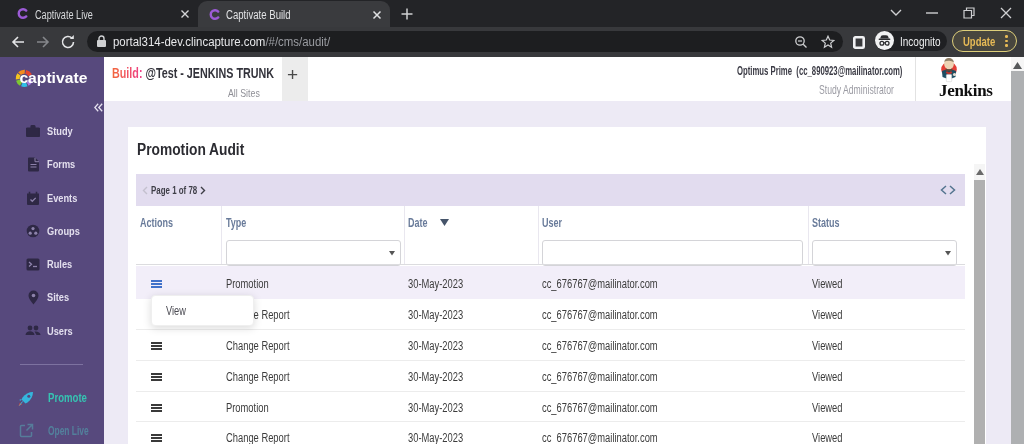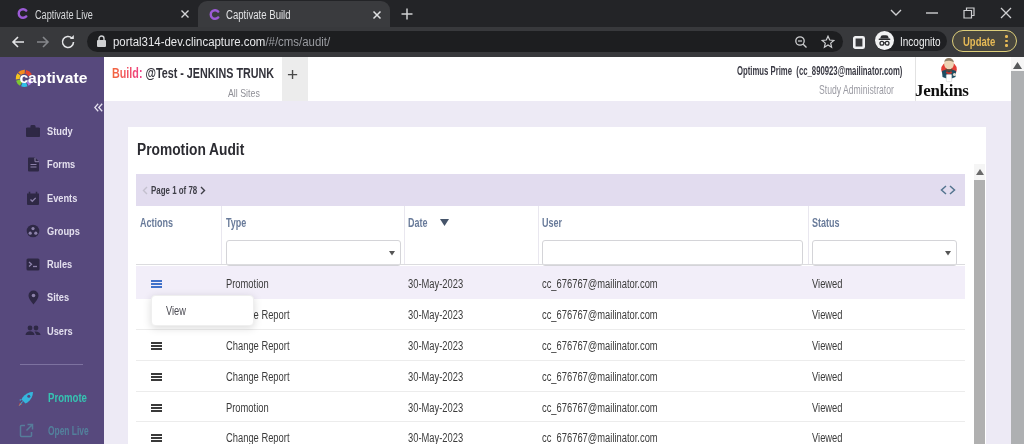--- a/index.html
+++ b/index.html
@@ -198,21 +198,21 @@
 <svg class="abs" style="left:938px;top:57px;" width="22" height="26" viewBox="0 0 22 26">
   <circle cx="11" cy="12.5" r="7.8" fill="#e23e36"></circle>
   <path d="M4 14 Q11 10.5 18 14 L17.5 20 Q11 23.5 4.5 20 Z" fill="#1d4e63"></path>
   <ellipse cx="11" cy="6.8" rx="4.9" ry="5.6" fill="#edd3b4"></ellipse>
   <path d="M6.2 4.8 Q7 0.8 11 0.9 Q15.2 1 15.9 5.2 Q13.5 3.6 11 3.7 Q8 3.8 6.2 4.8 Z" fill="#8d7d66"></path>
   <path d="M8 11.5 Q11 13.2 14 11.5 L14.5 13.5 Q11 15.2 7.5 13.5 Z" fill="#5d4a38"></path>
   <path d="M8.7 14.2 l2.3 1.2 2.3 -1.2 1 1.8 -3.3 1.4 -3.3 -1.4 Z" fill="#c6332c"></path>
   <rect x="8.3" y="17.5" width="5.4" height="7.2" rx="0.9" fill="#ffffff" stroke="#c9c9c9" stroke-width="0.5"></rect>
   <circle cx="16.5" cy="17.5" r="1.6" fill="#e8e0d4"></circle>
 </svg>
-<div class="abs" style="left:915px;top:81px;width:67px;text-align:left;font-family:'Liberation Serif',serif;font-size:17px;font-weight:bold;color:#0f0f0f;letter-spacing:-0.3px;">Jenkins</div>
+<div class="abs" style="left:915px;top:81px;width:67px;text-align:left;font-family:'Liberation Serif',serif;font-size:17px;font-weight:bold;color:#0f0f0f;letter-spacing:-0.3px;padding-left:24px;">Jenkins</div>
 
 <div class="abs" style="left:104px;top:101px;width:907px;height:343px;background:#edeaf5;"></div>
 
 <div class="abs" style="left:128px;top:127px;width:858px;height:317px;background:#ffffff;"></div>
 <div class="t" style="left:137px;top:141px;font-size:16px;font-weight:bold;color:#2b2b31;transform:scaleX(0.86);">Promotion Audit</div>
 
 <div class="abs" style="left:136px;top:174px;width:829px;height:32px;background:#e2dcef;"></div>
 <svg class="abs" style="left:142px;top:186px;" width="6" height="9" viewBox="0 0 6 9">
     <path d="M5 1 L1.5 4.5 L5 8" stroke="#c3c0ce" stroke-width="1.4" fill="none"></path>
   </svg>

